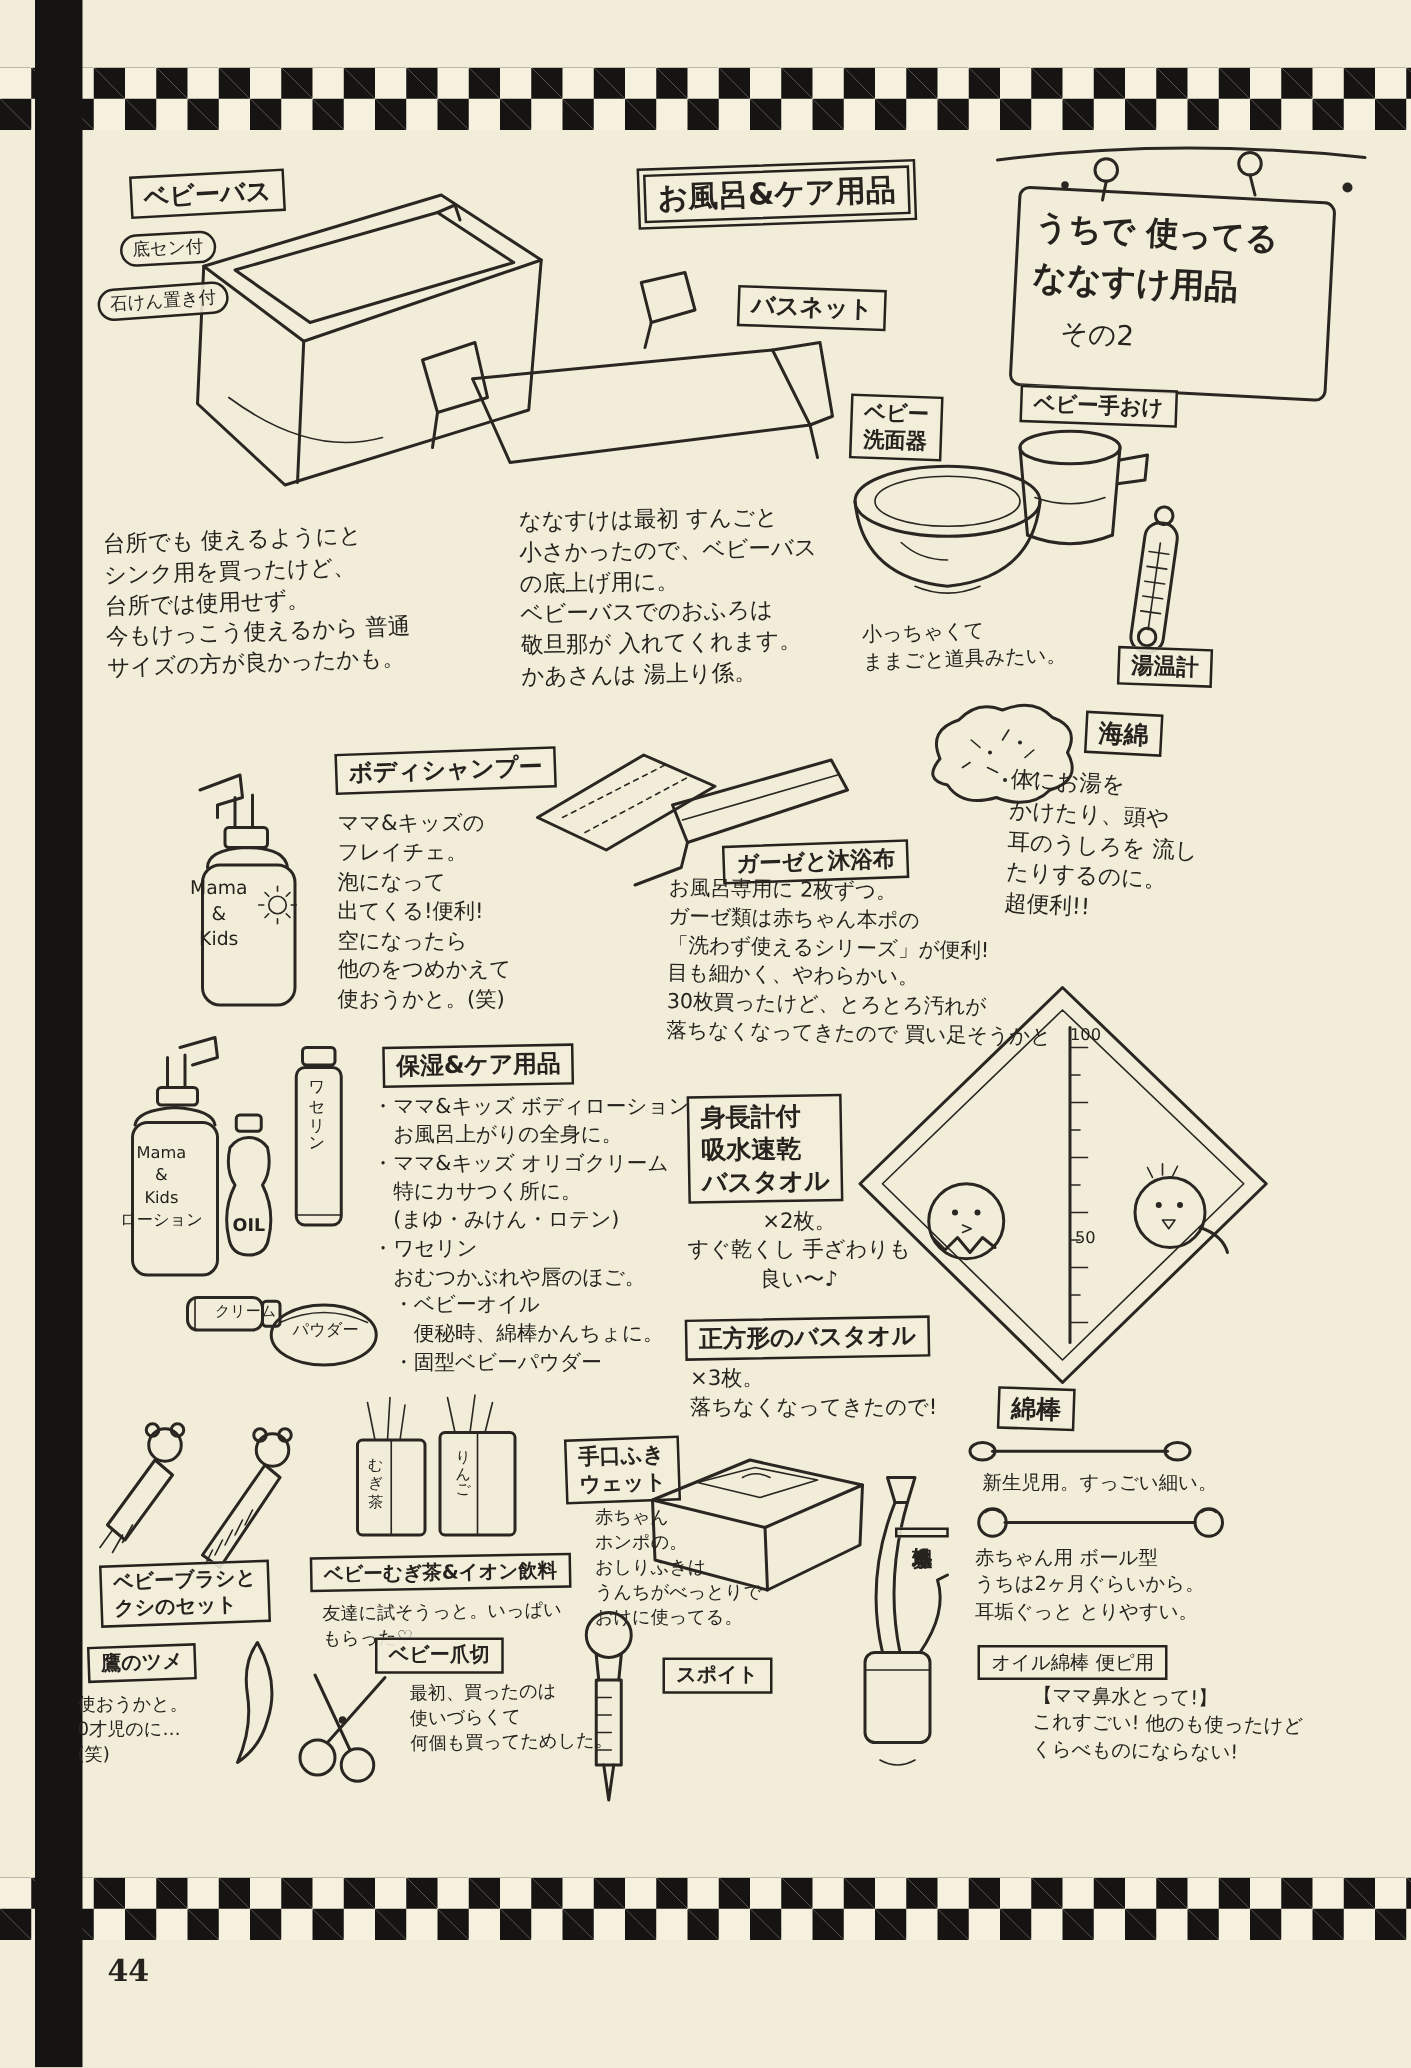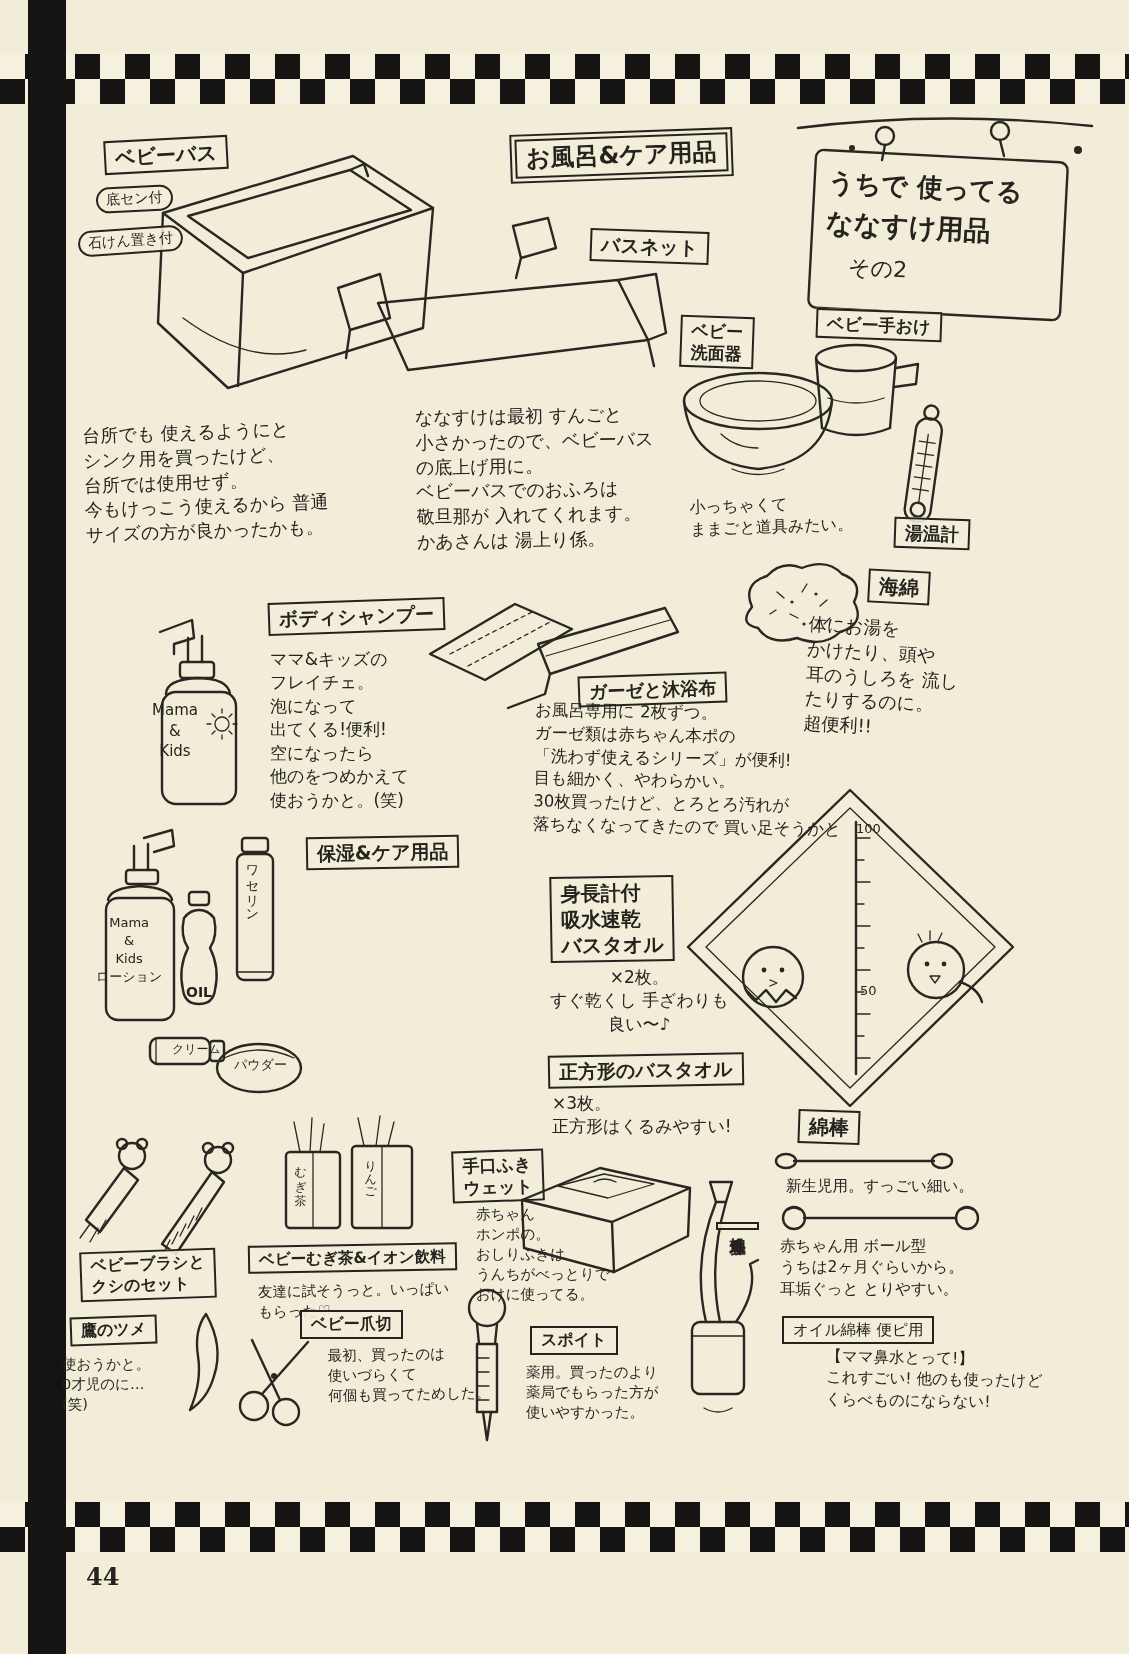--- a/index.html
+++ b/index.html
@@ -164,38 +164,48 @@
   </svg>
   <div class="abs lbl" style="left:578px;top:674px;font-size:18px;transform:rotate(-2deg);">ガーゼと沐浴布</div>
   <div class="abs hand" style="left:534px;top:702px;font-size:16.5px;transform:rotate(1deg);">お風呂専用に 2枚ずつ。
 ガーゼ類は赤ちゃん本ポの
 「洗わず使えるシリーズ」が便利!
 目も細かく、やわらかい。
 30枚買ったけど、とろとろ汚れが
 落ちなくなってきたので 買い足そうかと</div>
 
   <div class="abs lbl" style="left:306px;top:836px;font-size:19px;transform:rotate(-1deg);">保湿&amp;ケア用品</div>
+  <div class="abs hand" style="left:298px;top:874px;font-size:16.5px;">・ママ&amp;キッズ ボディローション
+　お風呂上がりの全身に。
+・ママ&amp;キッズ オリゴクリーム
+　特にカサつく所に。
+　(まゆ・みけん・ロテン)
+・ワセリン
+　おむつかぶれや唇のほご。
+　・ベビーオイル
+　　便秘時、綿棒かんちょに。
+　・固型ベビーパウダー</div>
 
   <svg class="abs ink" style="left:82px;top:812px;" width="100" height="220" viewBox="0 0 100 220">
     <path d="M62,26 L90,18 L92,34 L72,40"></path>
     <path d="M52,34 L52,58 M66,32 L66,58"></path>
     <rect x="44" y="58" width="32" height="14" rx="3"></rect>
     <path d="M26,88 Q28,76 58,74 Q88,76 90,88"></path>
     <rect x="24" y="86" width="68" height="122" rx="12"></rect>
   </svg>
   <div class="abs hand" style="left:96px;top:914px;font-size:13px;text-align:center;">Mama
 &amp;
 Kids
 ローション</div>
 
   <svg class="abs ink" style="left:170px;top:886px;" width="58" height="128" viewBox="0 0 58 128">
     <rect x="19" y="6" width="20" height="13" rx="3"></rect>
     <path d="M14,32 Q10,50 18,62 Q8,82 13,104 Q15,118 29,118 Q43,118 45,104 Q50,82 40,62 Q48,50 44,32 Q38,24 29,24 Q20,24 14,32 Z"></path>
   </svg>
-  <div class="abs hand" style="left:186px;top:972px;font-size:14px;font-weight:bold;margin-top:11px;">OIL</div>
+  <div class="abs hand" style="left:186px;top:972px;font-size:14px;font-weight:bold;">OIL</div>
 
   <svg class="abs ink" style="left:226px;top:832px;" width="58" height="162" viewBox="0 0 58 162">
     <rect x="16" y="6" width="26" height="14" rx="3"></rect>
     <rect x="11" y="22" width="36" height="126" rx="7"></rect>
     <path class="thin" d="M11,140 H47"></path>
   </svg>
   <div class="abs hand vtext" style="left:243px;top:856px;font-size:13px;">ワセリン</div>
 
   <svg class="abs ink" style="left:146px;top:1026px;" width="88" height="52" viewBox="0 0 88 52">
     <rect x="4" y="12" width="60" height="26" rx="8"></rect>
@@ -231,21 +241,21 @@
   <div class="abs hand" style="left:860px;top:982px;font-size:13px;">50</div>
   <div class="abs lbl" style="left:550px;top:876px;font-size:20px;transform:rotate(-1deg);">身長計付
 吸水速乾
 バスタオル</div>
   <div class="abs hand" style="left:550px;top:966px;font-size:17px;text-align:center;">×2枚。
 すぐ乾くし 手ざわりも
 良い〜♪</div>
 
   <div class="abs lbl" style="left:548px;top:1054px;font-size:19px;transform:rotate(-1deg);">正方形のバスタオル</div>
   <div class="abs hand" style="left:552px;top:1092px;font-size:17px;">×3枚。
-正方形はくるみやすい!</div>
+落ちなくなってきたので!</div>
 
   <div class="abs lbl" style="left:798px;top:1110px;font-size:20px;transform:rotate(2deg);">綿棒</div>
   <svg class="abs ink" style="left:772px;top:1148px;" width="185" height="26" viewBox="0 0 185 26">
     <path d="M22,13 H162"></path>
     <ellipse cx="14" cy="13" rx="10" ry="7"></ellipse>
       <ellipse cx="170" cy="13" rx="10" ry="7"></ellipse>
   </svg>
   <div class="abs hand" style="left:786px;top:1176px;font-size:15.5px;">新生児用。すっごい細い。</div>
   <svg class="abs ink" style="left:778px;top:1202px;" width="205" height="32" viewBox="0 0 205 32">
     <path d="M26,16 H178"></path>
@@ -336,19 +346,16 @@
 おけに使ってる。</div>
 
   <svg class="abs ink" style="left:446px;top:1282px;" width="82" height="168" viewBox="0 0 82 168">
     <circle cx="41" cy="26" r="18"></circle>
     <path d="M31,42 L33,62 M51,42 L49,62"></path>
     <rect x="31" y="62" width="20" height="68"></rect>
     <path class="thin" d="M31,76 H43 M31,90 H43 M31,104 H43 M31,118 H43"></path>
     <path d="M37,130 L41,158 L45,130"></path>
   </svg>
   <div class="abs lbl" style="left:530px;top:1326px;font-size:16px;">スポイト</div>
-  <div class="abs hand" style="left:526px;top:1362px;font-size:14.5px;">薬用。買ったのより
-薬局でもらった方が
-使いやすかった。</div>
 
   <div class="abs pagenum" style="left:86px;top:1562px;font-size:24px;">44</div>
 
 </div>
 
 </body></html>

